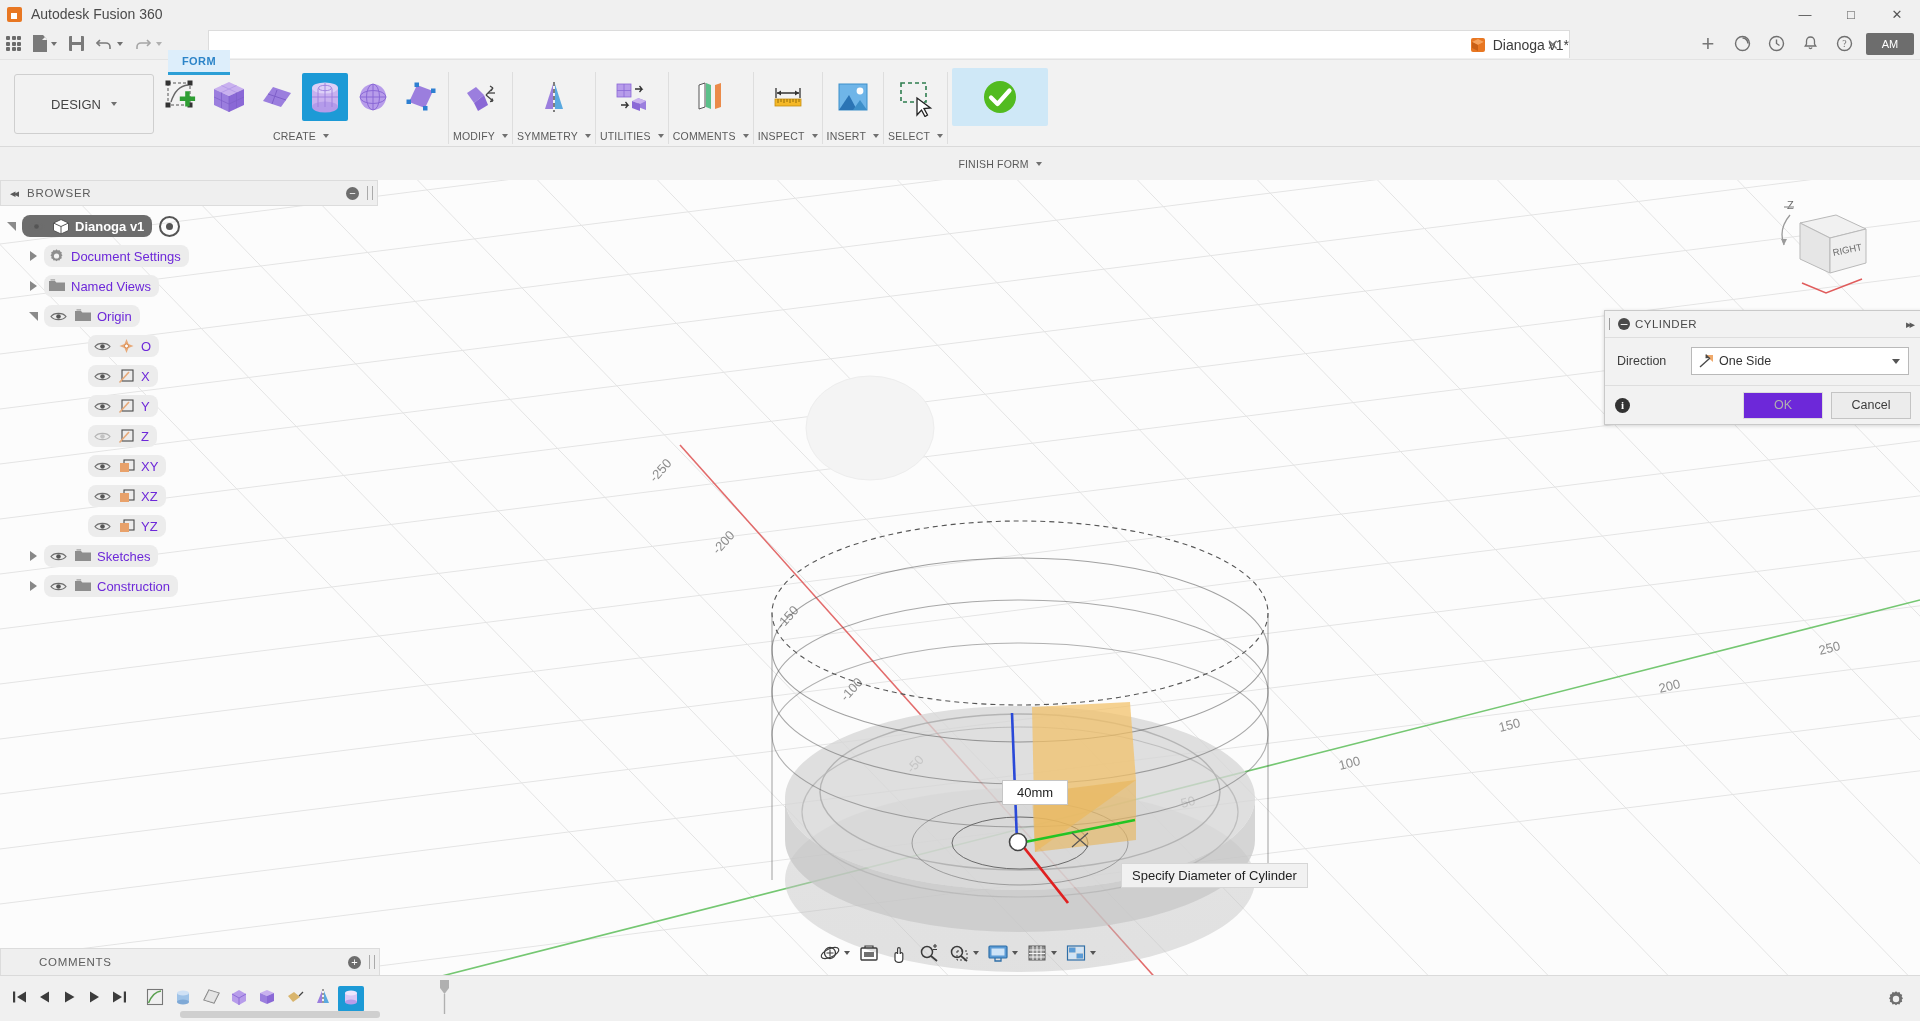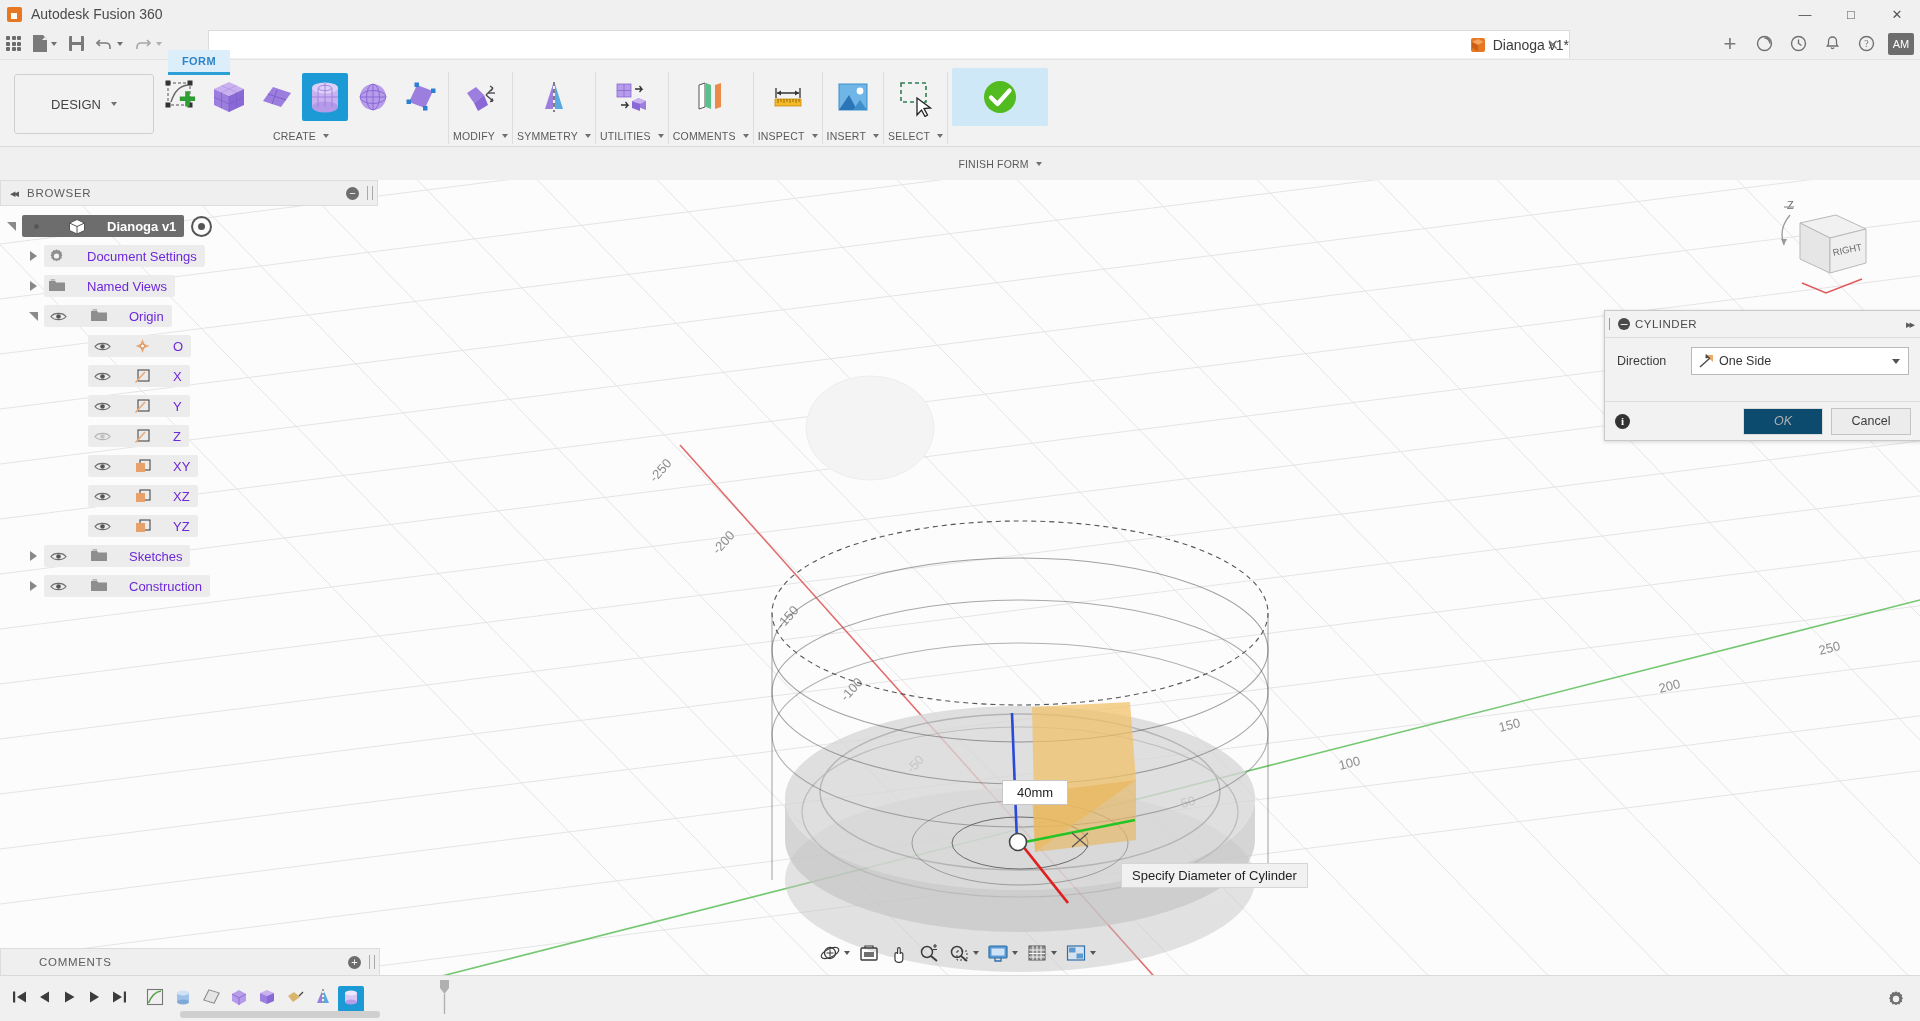--- a/index.html
+++ b/index.html
@@ -31,21 +31,21 @@
   .save-ico{width:15px;height:15px;background:#7a7a7a;position:relative;border-radius:1px;}
   .save-ico::before{content:"";position:absolute;left:3px;top:0;width:9px;height:6px;background:#f0f0f0;}
   .save-ico::after{content:"";position:absolute;left:3px;bottom:0;width:9px;height:6px;background:#f0f0f0;}
   .doc-tab{position:absolute;left:208px;right:350px;top:2px;height:27px;background:#fff;border:1px solid #dcdcdc;border-bottom:none;display:flex;align-items:center;justify-content:flex-end;}
   .doc-tab-label{font-size:14px;color:#3c3c3c;}
   .cube-mini{width:14px;height:14px;margin-right:8px;background:#e87722;border-radius:2px;position:relative;}
   .doc-tab-close{position:absolute;right:10px;color:#777;font-size:15px;cursor:pointer;}
   .abright{position:absolute;right:6px;top:0;height:31px;display:flex;align-items:center;gap:2px;}
   .abr-btn{width:32px;height:31px;display:flex;align-items:center;justify-content:center;color:#707070;font-size:16px;cursor:default;}
   .plus-big{font-size:22px;color:#777;line-height:18px;}
-  .avatar{width:26px;height:22px;background:#6d6d6d;color:#fff;font-size:11px;display:flex;align-items:center;justify-content:center;border-radius:2px;margin-left:4px;}
+  .avatar{width:48px;height:22px;background:#6d6d6d;color:#fff;font-size:11px;display:flex;align-items:center;justify-content:center;border-radius:2px;margin-left:4px;}
 
   
   .ribbon{height:86px;background:#f2f2f2;border-bottom:1px solid #dadada;display:flex;align-items:flex-start;position:relative;}
   .tabstrip{position:absolute;left:168px;top:-10px;height:22px;}
   .ws-tab{position:absolute;left:0;top:0;width:62px;height:22px;background:#ddeefb;color:#2c84c8;font-size:11px;font-weight:bold;letter-spacing:.4px;
           display:flex;align-items:center;justify-content:center;border-bottom:3px solid #2c9fd6;}
   .design-box{width:138px;height:58px;margin:14px 0 0 14px;border:1px solid #cfcfcf;border-radius:3px;background:#f2f2f2;display:flex;align-items:center;justify-content:center;flex:none;}
   .design-label{font-size:13px;color:#444;display:flex;align-items:center;gap:6px;}
   .panels{display:flex;align-items:stretch;height:86px;padding-top:12px;}
   .panel{display:flex;flex-direction:column;align-items:center;justify-content:space-between;border-right:1px solid #dedede;padding:0 4px;height:72px;}
@@ -67,21 +67,21 @@
   .browser-head-right{margin-left:auto;display:flex;align-items:center;}
   .minus-circ{width:13px;height:13px;border-radius:50%;background:#6d6d6d;color:#fff;font-size:11px;display:flex;align-items:center;justify-content:center;margin-right:8px;line-height:8px;}
   .grip{width:4px;height:14px;border-left:1px solid #aaa;border-right:1px solid #aaa;margin-right:4px;}
   .tree{padding-top:5px;}
   .trow{height:30px;display:flex;align-items:center;cursor:default;}
   .tw{width:22px;display:flex;align-items:center;justify-content:center;flex:none;}
   .tri-closed{width:0;height:0;border-left:7px solid #888;border-top:5px solid transparent;border-bottom:5px solid transparent;}
   .tri-open{width:0;height:0;border-top:9px solid #8b8b8b;border-left:9px solid transparent;}
   .eye{width:20px;height:14px;flex:none;display:flex;align-items:center;justify-content:center;}
   .eye svg{display:block;}
-  .tlabel-wrap{display:flex;align-items:center;gap:22px;padding:3px 8px 3px 4px;border-radius:2px;background:#ececec;}
+  .tlabel-wrap{display:flex;align-items:center;gap:6px;padding:3px 8px 3px 4px;border-radius:8px;background:#ececec;}
   .tlabel{font-size:13px;color:#6d28d9;white-space:nowrap;}
   .tlabel-wrap.sel{background:#6d6d6d;}
   .tlabel-wrap.sel .tlabel{color:#fff;font-weight:bold;}
   .ico16{width:17px;height:16px;flex:none;}
   .dot-target{width:17px;height:17px;border-radius:50%;border:2px solid #555;margin-left:7px;display:flex;align-items:center;justify-content:center;flex:none;}
   .dot-target i{width:7px;height:7px;border-radius:50%;background:#555;}
 
   
   .viewport{position:absolute;left:0;top:180px;right:0;bottom:45px;background:#fcfcfc;overflow:hidden;z-index:-1;}
   .vp-svg{position:absolute;left:0;top:0;}
@@ -89,30 +89,30 @@
   
   .viewcube{position:absolute;right:40px;top:15px;width:120px;height:110px;}
 
   
   .dialog{position:absolute;left:1604px;top:310px;width:316px;background:#f2f2f2;border:1px solid #c9c9c9;box-shadow:0 1px 4px rgba(0,0,0,.16);}
   .dlg-head{height:26px;display:flex;align-items:center;border-bottom:1px solid #dedede;background:#f2f2f2;}
   .dlg-grip{width:3px;height:12px;border-left:1px solid #9a9a9a;margin:0 5px 0 4px;}
   .dlg-minus{width:12px;height:12px;border-radius:50%;background:#4a4a4a;color:#fff;display:flex;align-items:center;justify-content:center;font-size:12px;line-height:6px;margin-right:5px;}
   .dlg-title{font-size:11.5px;color:#4a4a4a;letter-spacing:.5px;}
   .dlg-expand{margin-left:auto;margin-right:8px;color:#5a5a5a;font-size:11px;letter-spacing:-2px;}
-  .dlg-body{padding:9px 12px 26px 12px;border-bottom:1px solid #dedede;display:flex;align-items:center;}
+  .dlg-body{padding:9px 12px 10px 12px;border-bottom:1px solid #dedede;display:flex;align-items:center;}
   .dlg-lbl{font-size:12.5px;color:#3c3c3c;width:74px;}
   .dlg-select{flex:1;height:26px;background:#fff;border:1px solid #b9b9b9;display:flex;align-items:center;padding:0 6px;position:relative;}
   .dlg-select .seltext{font-size:12.5px;color:#333;margin-left:4px;}
   .dlg-select .selcaret{position:absolute;right:8px;width:0;height:0;border-left:4px solid transparent;border-right:4px solid transparent;border-top:5px solid #555;}
   .dlg-foot{height:38px;display:flex;align-items:center;padding:0 10px;}
   .info-ico{width:15px;height:15px;border-radius:50%;background:#333;color:#fff;font-size:11px;font-weight:bold;display:flex;align-items:center;justify-content:center;font-family:"Liberation Serif",serif;}
   .dlg-btns{margin-left:auto;display:flex;gap:8px;}
   .dbtn{height:25px;min-width:78px;border:1px solid #c4c4c4;background:#ececec;font-size:12.5px;color:#3c3c3c;display:flex;align-items:center;justify-content:center;}
-  .dbtn.disabled{color:#b0b0b0;background:#0c4a6e;border-color:#dcdcdc;font-style:italic;}
+  .dbtn.disabled{color:#b0b0b0;background:#6d28d9;border-color:#dcdcdc;}
 
   
   .dim-chip{position:absolute;left:1002px;top:600px;background:#fff;border:1px solid #c6c6c6;padding:4px 14px;font-size:13px;color:#222;}
   .tooltip{position:absolute;left:1121px;top:683px;background:#f1f1f1;border:1px solid #d6d6d6;padding:4px 10px;font-size:13px;color:#222;}
 
   
   .comments{position:absolute;left:0;bottom:45px;width:378px;height:26px;background:#efefef;border:1px solid #dcdcdc;display:flex;align-items:center;}
   .comments-title{font-size:11.5px;color:#5d5d5d;letter-spacing:.7px;margin-left:38px;}
   .plus-circ{width:13px;height:13px;border-radius:50%;background:#6d6d6d;color:#fff;font-size:11px;display:flex;align-items:center;justify-content:center;margin-right:8px;line-height:8px;}
 

